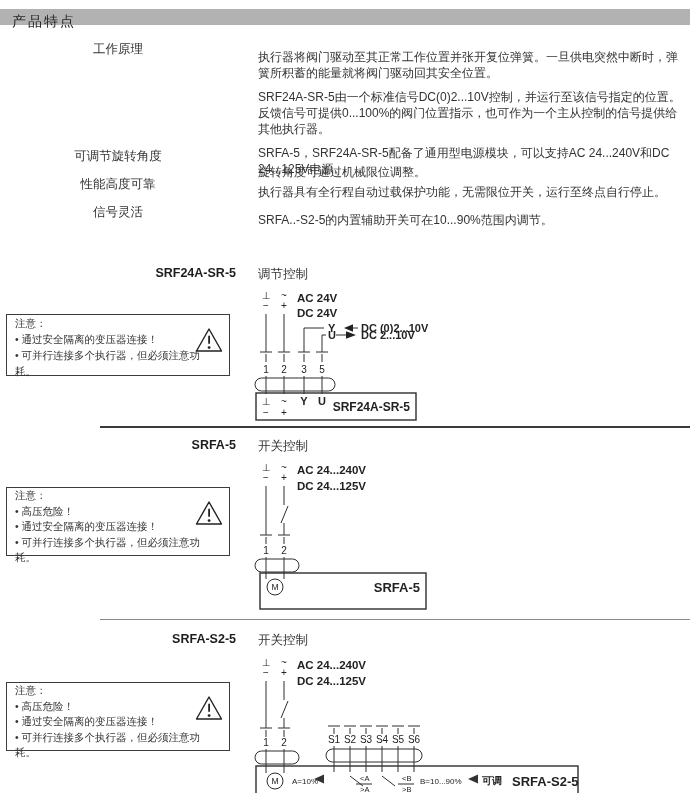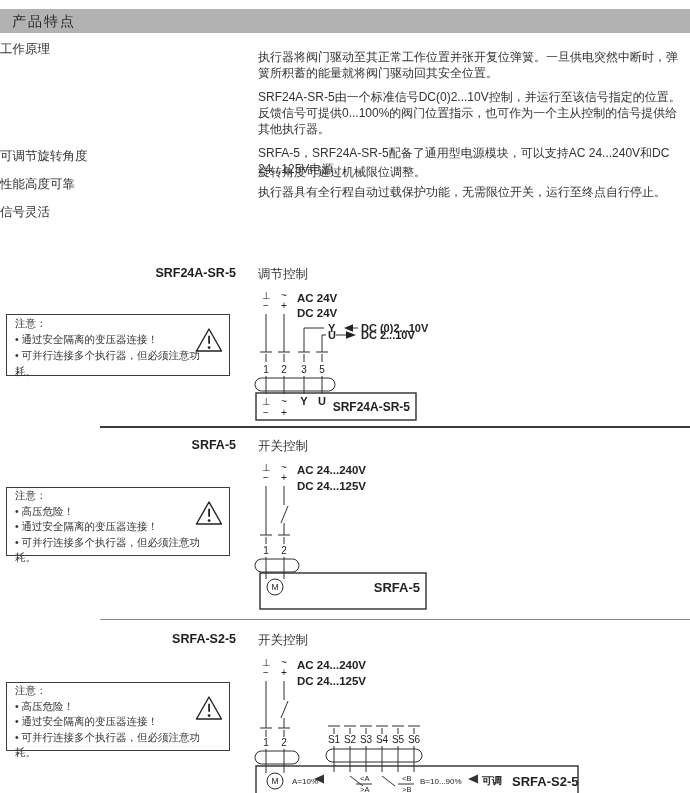--- a/index.html
+++ b/index.html
@@ -1,20 +1,20 @@
 <!DOCTYPE html>
 <html><head>
 <meta charset="utf-8">
 <style>
   html,body{margin:0;padding:0;background:#fff;}
   .page{position:relative;width:690px;height:793px;background:#ffffff;overflow:hidden;
         font-family:"Liberation Sans","DejaVu Sans",sans-serif;color:#2e2e2e;}
-  .bar{position:absolute;left:0;width:690px;height:24px;background:#b2b2b2;color:#262626;
+  .bar{position:absolute;left:0;width:690px;height:16px;background:#b2b2b2;color:#262626;
        font-size:14px;line-height:24px;padding-left:12px;box-sizing:border-box;letter-spacing:2px;}
-  .rowlabel{position:absolute;left:0;width:236px;text-align:left;font-size:12.5px;color:#333;}
+  .rowlabel{position:absolute;left:0;width:236px;text-align:center;font-size:12.5px;color:#333;}
   .rowbody{position:absolute;left:258px;width:424px;font-size:12px;line-height:16px;color:#333;}
   .rowbody p{margin:8px 0 6px 0;}
   .dmodel{position:absolute;left:40px;width:196px;text-align:right;font-weight:bold;font-size:12.5px;color:#1d1d1d;}
   .dctrl{position:absolute;left:258px;font-size:12.5px;color:#333;text-align:right;}
   .notebox{position:absolute;left:6px;width:224px;border:1px solid #3c3c3c;box-sizing:border-box;
            padding:0 8px;font-size:10.5px;line-height:15.5px;color:#333;background:#fff;}
   .nb-bullet::before{content:"• ";}
   .warn{position:absolute;right:6px;top:12px;}
   .sep{position:absolute;}
   .schem{position:absolute;overflow:visible;}
@@ -52,20 +52,23 @@
   <div class="rowbody" style="top:156px">
     <p>旋转角度可通过机械限位调整。</p>
   </div>
 
   <div class="rowlabel" style="top:176px">性能高度可靠</div>
   <div class="rowbody" style="top:176px">
     <p>执行器具有全行程自动过载保护功能，无需限位开关，运行至终点自行停止。</p>
   </div>
 
   <div class="rowlabel" style="top:204px">信号灵活</div>
+  <div class="rowbody" style="top:204px">
+    <p>SRFA..-S2-5的内置辅助开关可在10...90%范围内调节。</p>
+  </div>
 
 
   <div class="dmodel" style="top:266px">SRF24A-SR-5</div>
   <div class="dctrl" style="top:266px">调节控制</div>
 
   <div class="notebox" style="top:314px;height:62px;line-height:16px">
     <div>注意：</div>
     <div class="nb-bullet">通过安全隔离的变压器连接！</div>
     <div class="nb-bullet">可并行连接多个执行器，但必须注意功耗。</div>
     <svg class="warn" width="28" height="26">

